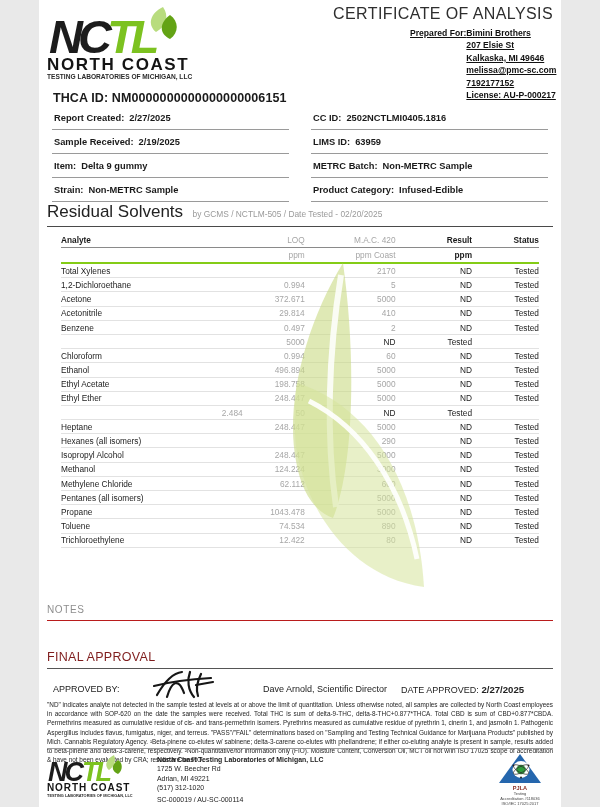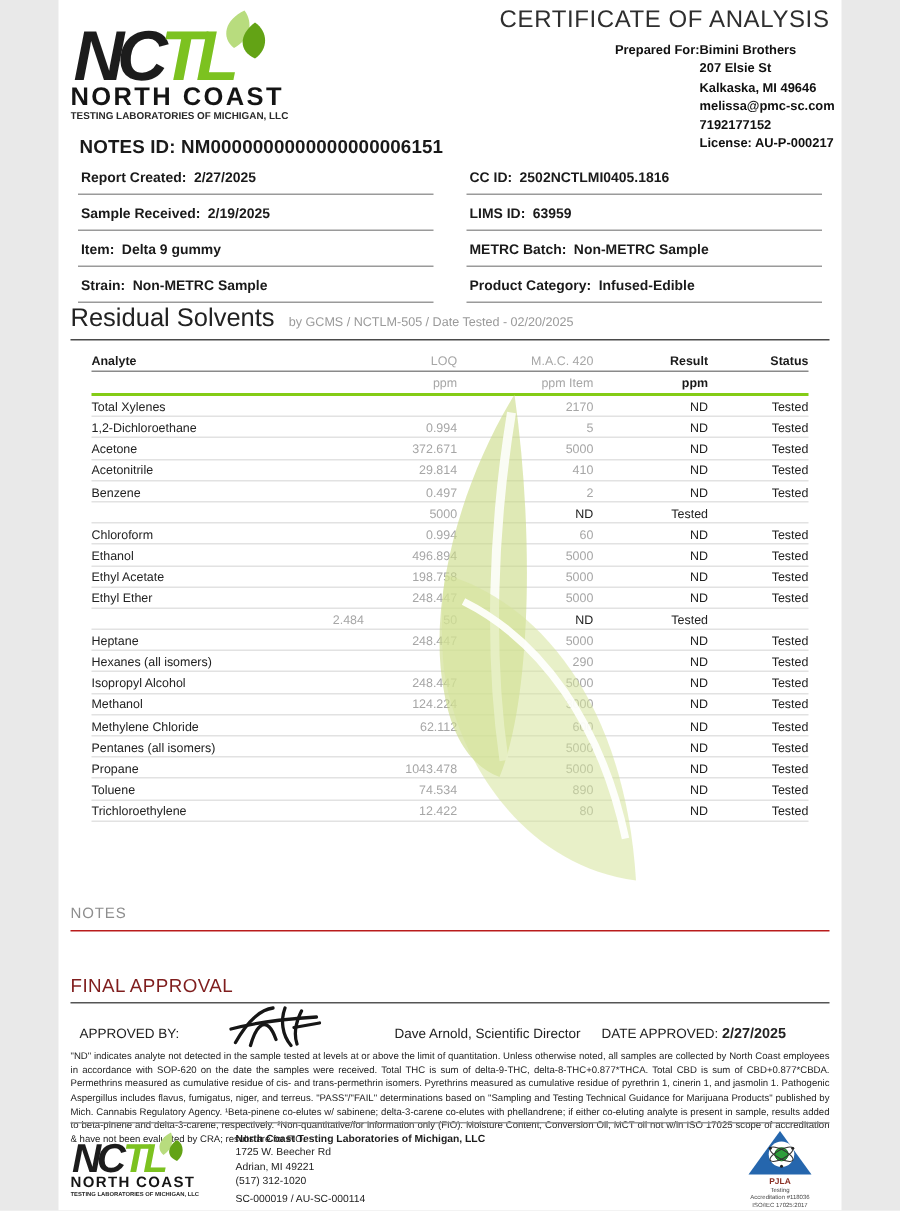--- a/index.html
+++ b/index.html
@@ -5,21 +5,21 @@
   * { margin:0; padding:0; box-sizing:border-box; }
   html,body { background:#e9e9e9; }
   .page {
     position:relative; width:522px; height:807px; margin:0 auto;
     background:#ffffff; overflow:hidden;
     font-family:"Liberation Sans", sans-serif; color:#1a1a1a;
   }
   
   .logo { position:absolute; top:6px; left:8px; }
   .coa-title { position:absolute; top:5px; right:8px; font-size:16px; letter-spacing:.4px; color:#2e2e2e; }
-  .prepared { position:absolute; top:27px; left:371px; display:flex; font-size:8.6px; font-weight:bold; line-height:12.4px; color:#101010;}
+  .prepared { position:absolute; top:27px; left:371px; display:flex; font-size:8.6px; font-weight:bold; line-height:12.4px; color:#101010;text-decoration:underline;}
   .prepared .pf-label { white-space:nowrap; }
   .prepared .pf-values div { white-space:nowrap; }
   
   .metrc { position:absolute; top:91px; left:14px; font-size:12.5px; font-weight:bold; letter-spacing:.1px; }
   
   .info { position:absolute; top:106px; left:13px; right:13px; display:grid; grid-template-columns:1fr 1fr; column-gap:22px; }
   .info .cell { border-bottom:1px solid #9a9a9a; padding:7px 2px 6px 2px; font-size:9.3px; font-weight:bold; white-space:nowrap; }
   .info .cell .lbl { margin-right:5px; }
   
   .section-head { position:absolute; top:202px; left:8px; right:8px; border-bottom:1.5px solid #4a4a4a; padding-bottom:4px; }
@@ -83,21 +83,21 @@
     <div class="pf-values">
       <div>Bimini Brothers</div>
       <div>207 Elsie St</div>
       <div>Kalkaska, MI 49646</div>
       <div>melissa@pmc-sc.com</div>
       <div>7192177152</div>
       <div>License: AU-P-000217</div>
     </div>
   </div>
 
-  <div class="metrc">NOTES ID: NM0000000000000000006151</div>
+  <div class="metrc">THCA ID: NM0000000000000000006151</div>
 
   <div class="info">
     <div class="cell"><span class="lbl">Report Created:</span><span>2/27/2025</span></div>
     <div class="cell"><span class="lbl">CC ID:</span><span>2502NCTLMI0405.1816</span></div>
     <div class="cell"><span class="lbl">Sample Received:</span><span>2/19/2025</span></div>
     <div class="cell"><span class="lbl">LIMS ID:</span><span>63959</span></div>
     <div class="cell"><span class="lbl">Item:</span><span>Delta 9 gummy</span></div>
     <div class="cell"><span class="lbl">METRC Batch:</span><span>Non-METRC Sample</span></div>
     <div class="cell"><span class="lbl">Strain:</span><span>Non-METRC Sample</span></div>
     <div class="cell"><span class="lbl">Product Category:</span><span>Infused-Edible</span></div>
@@ -112,21 +112,21 @@
     <div class="grid-row rs-head">
       <div class="c0">Analyte</div>
       <div class="c1">LOQ</div>
       <div class="c2">M.A.C. 420</div>
       <div class="c3">Result</div>
       <div class="c4">Status</div>
     </div>
     <div class="grid-row rs-units">
       <div class="c0"></div>
       <div class="c1">ppm</div>
-      <div class="c2">ppm Item</div>
+      <div class="c2">ppm Coast</div>
       <div class="c3">ppm</div>
       <div class="c4"></div>
     </div>
     <div id="rs-body">
         <div class="grid-row trow">
           <div class="c0">Total Xylenes</div>
           <div class="c1"></div>
           <div class="c2">2170</div>
           <div class="c3">ND</div>
           <div class="c4">Tested</div>

